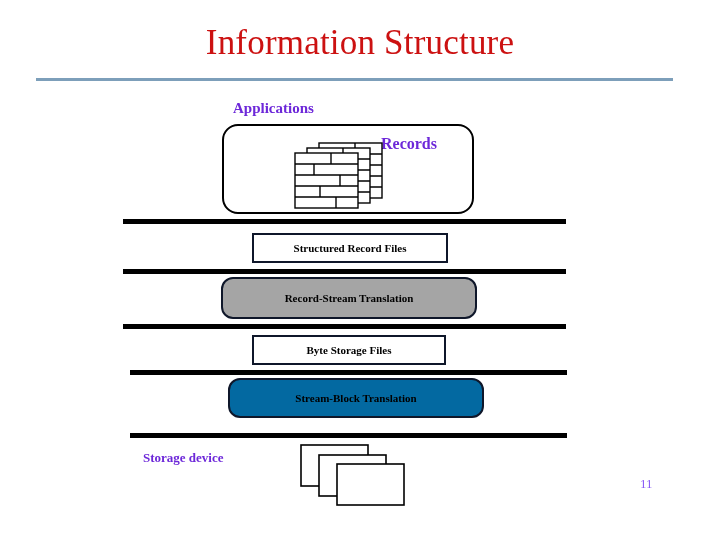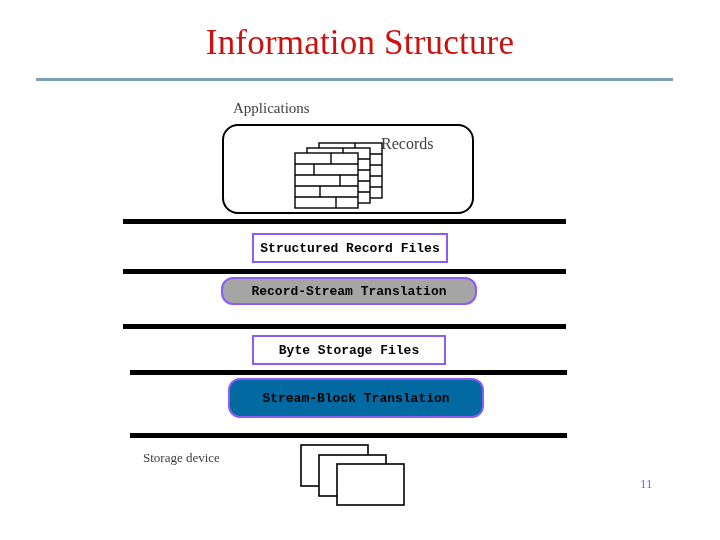--- a/index.html
+++ b/index.html
@@ -41,24 +41,24 @@
     top: 78px;
     width: 637px;
     height: 3px;
     background: #7d9fba;
   }
 
   
   .lbl {
     position: absolute;
     font-family: "Liberation Serif", "DejaVu Serif", serif;
-    font-weight: normal;
+    font-weight: bold;
     font-size: 14px;
     line-height: 16px;
-    color: #404040;
+    color: #6d28d9;
     white-space: nowrap;
   }
 
   
   #applications-label {
     left: 233px;
     top: 100px;
     font-size: 15px;
   }
   #applications-box {
@@ -97,36 +97,36 @@
   #bar-1 { left: 123px; top: 219px; width: 443px; }
   #bar-2 { left: 123px; top: 269px; width: 443px; }
   #bar-3 { left: 123px; top: 324px; width: 443px; }
   #bar-4 { left: 130px; top: 370px; width: 437px; }
   #bar-5 { left: 130px; top: 433px; width: 437px; }
 
   
   .layer-box {
     position: absolute;
     box-sizing: border-box;
-    border: 2px solid #8b5cf6;
+    border: 2px solid #0f172a;
     display: flex;
     align-items: center;
     justify-content: center;
-    font-family: Liberation Mono, monospace;
+    font-family: Liberation Serif, serif;
     font-weight: bold;
-    font-size: 13px;
+    font-size: 11px;
     color: #000000;
     white-space: nowrap;
   }
   .layer-box.white  { background: #ffffff; border-radius: 0; }
   .layer-box.gray-a { background: #a5a5a5; border-radius: 12px; }
   .layer-box.gray-b { background: #0369a1; border-radius: 12px; }
 
   #box-structured-record-files { left: 252px; top: 233px; width: 196px; height: 30px; }
-  #box-record-stream-translation { left: 221px; top: 277px; width: 256px; height: 28px; }
+  #box-record-stream-translation { left: 221px; top: 277px; width: 256px; height: 42px; }
   #box-byte-stream-files { left: 252px; top: 335px; width: 194px; height: 30px; }
   #box-stream-block-translation { left: 228px; top: 378px; width: 256px; height: 40px; }
 
   
   #storage-device-label {
     left: 143px;
     top: 450px;
     font-size: 13px;
   }
   #storage-stack {

